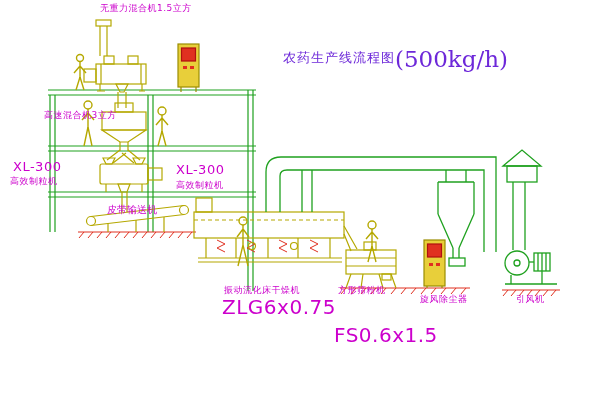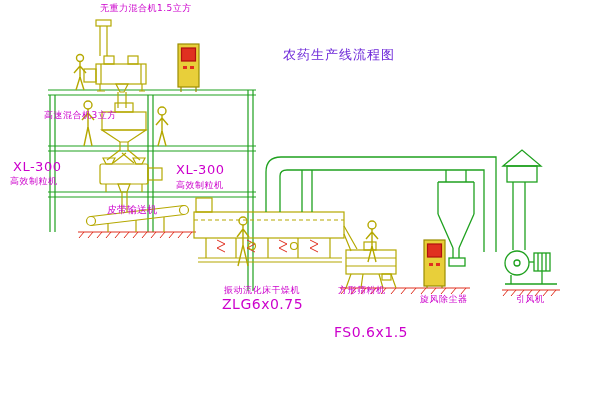--- a/index.html
+++ b/index.html
@@ -5,21 +5,21 @@
   html,body{margin:0;padding:0;background:#ffffff;}
   .stage{
     position:relative;width:600px;height:403px;background:#ffffff;overflow:hidden;
     font-family:"DejaVu Sans",sans-serif;
   }
   .stage svg{position:absolute;left:0;top:0;}
   .lbl{position:absolute;color:#cc00cc;white-space:nowrap;line-height:1;}
   .s8{font-size:10px;text-align:center;}
   .s9{font-size:9px;letter-spacing:0.5px;}
   .s13{font-size:13px;letter-spacing:0.5px;text-align:center;}
-  .s16{font-size:14px;letter-spacing:0.5px;}
+  .s16{font-size:20px;letter-spacing:0.5px;}
   .title{position:absolute;left:283px;top:46px;display:flex;align-items:flex-end;color:#6d28d9;}
   .title-cn{font-size:13px;padding-bottom:5px;letter-spacing:1px;}
   .title-cap{font-size:23px;font-family:"DejaVu Serif",serif;}
 </style>
 </head>
 <body>
 
 <div class="stage">
 
   <svg width="600" height="403" viewBox="0 0 600 403">
@@ -164,20 +164,21 @@
       <path d="M243,225V245 M243,229L237,237 M243,229L249,237 M243,245L238,266 M243,245L248,266"></path>
     </g>
     <g stroke="#b5a800" stroke-width="1.4" fill="none">
       <circle cx="372" cy="225" r="4"></circle>
       <path d="M372,229V246 M372,232L366,239 M372,232L378,239 M372,246L368,262 M372,246L376,262"></path>
     </g>
   </svg>
 
   <div class="title">
     <span class="title-cn">农药生产线流程图</span>
+    <span class="title-cap">(500kg/h)</span>
   </div>
 
   <div class="lbl s9" style="left:84px;top:4px;margin-left:16px;">无重力混合机1.5立方</div>
   <div class="lbl s9" style="left:44px;top:111px;">高速混合机3立方</div>
   <div class="lbl s13" style="left:13px;top:160px;">XL-300</div>
   <div class="lbl s9" style="left:10px;top:177px;">高效制粒机</div>
   <div class="lbl s13" style="left:176px;top:163px;">XL-300</div>
   <div class="lbl s9" style="left:176px;top:181px;">高效制粒机</div>
   <div class="lbl s8" style="left:107px;top:205px;">皮带输送机</div>
   <div class="lbl s9" style="left:224px;top:286px;">振动流化床干燥机</div>

